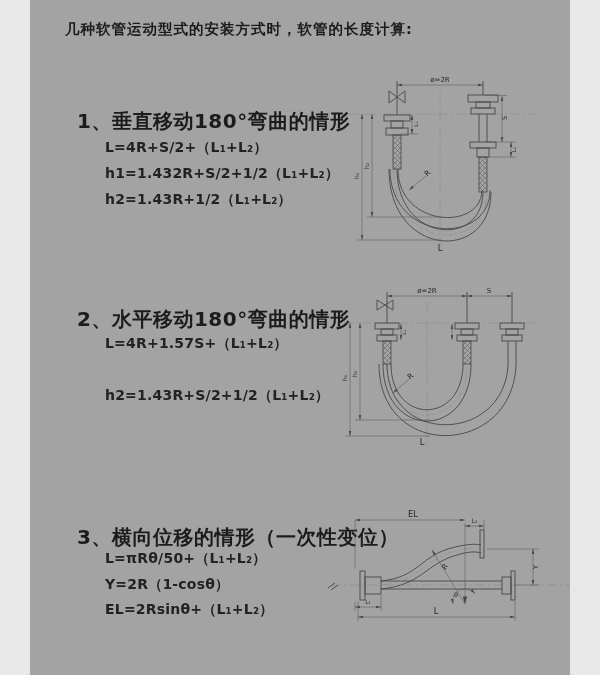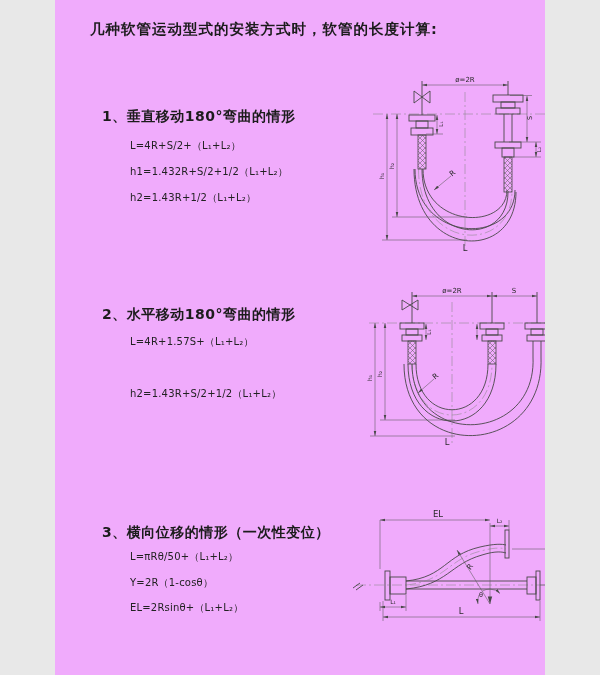--- a/index.html
+++ b/index.html
@@ -1,22 +1,22 @@
 <!DOCTYPE html>
 <html><head>
 <meta charset="utf-8">
 <style>
   html,body{margin:0;padding:0;background:#e8e8e8;}
   .page{
-    position:relative;width:490px;height:675px;margin:0 auto;background:#f0abfc;
+    position:relative;width:540px;height:675px;margin:0 auto;background:#a3a3a3;
     font-family:"DejaVu Sans","Liberation Sans",sans-serif;color:#1c1c1c;overflow:hidden;
   }
   .title{position:absolute;left:35px;top:20px;font-size:14.5px;font-weight:700;letter-spacing:1px;}
-  .sec-heading{position:absolute;font-size:14px;font-weight:700;letter-spacing:.5px;}
-  .formula{position:absolute;font-size:10px;font-weight:400;letter-spacing:.2px;color:#222;}
+  .sec-heading{position:absolute;font-size:20px;font-weight:700;letter-spacing:.5px;}
+  .formula{position:absolute;font-size:14px;font-weight:700;letter-spacing:.2px;color:#222;}
   svg{position:absolute;overflow:visible;}
   svg text{font-family:"DejaVu Sans","Liberation Sans",sans-serif;fill:#2a2a2a;}
   .draw{stroke:#474747;stroke-width:.9;fill:none;}
   .dim{stroke:#5a5a5a;stroke-width:.55;fill:none;}
   .cl{stroke:#8a8a8a;stroke-width:.55;fill:none;stroke-dasharray:10 3 2 3;}
   .braid{stroke:#474747;stroke-width:.8;}
 </style>
 </head>
 <body>
 

